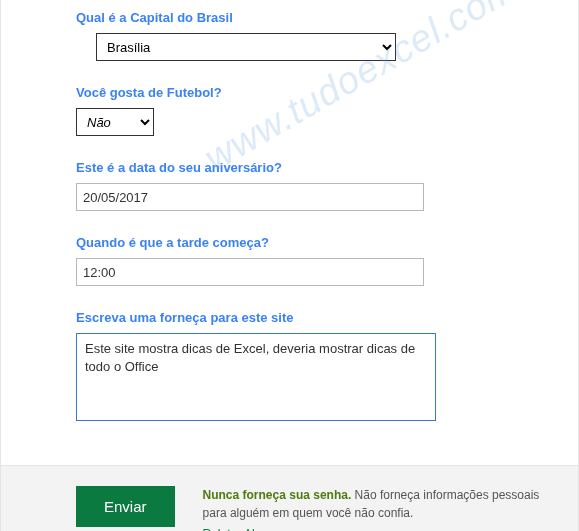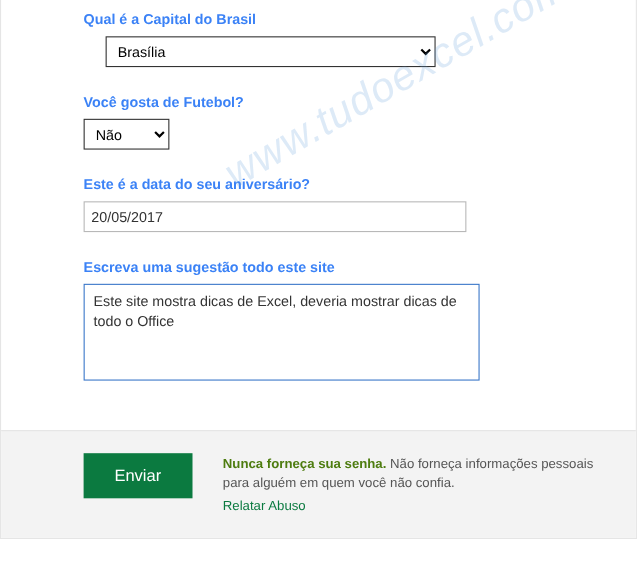--- a/index.html
+++ b/index.html
@@ -3,21 +3,21 @@
 <meta charset="utf-8">
 <style>
 * { box-sizing: border-box; margin: 0; padding: 0; }
 body { font-family: "Segoe UI", Arial, sans-serif; background: #fff; width: 579px; height: 531px; overflow: hidden; position: relative; }
 .container { border: 1px solid #e5e5e5; border-top: none; background: #fff; position: relative; padding: 0; }
 .form-area { padding: 10px 75px 30px 75px; }
 .field { margin-bottom: 24px; }
 .field-label { font-size: 13px; font-weight: 600; color: #3b82f6; display: block; margin-bottom: 8px; }
 select.control { width: 300px; height: 28px; border: 1px solid #333; background: #fff; font-size: 13px; padding: 2px 6px; }
 select.wide { width: 300px; margin-left: 20px; }
-select.narrow { width: 78px; }
+select.narrow { width: 78px; font-style: italic; }
 input.control { width: 348px; height: 28px; border: 1px solid #b8b8b8; background: #fff; font-size: 13px; padding: 2px 6px; color: #333; }
 textarea.control { width: 360px; height: 88px; border: 1px solid #3a77c9; background: #fff; font-size: 13px; padding: 6px 8px; color: #333; resize: none; font-family: inherit; line-height: 1.35; outline: none; }
 .footer { border-top: 1px solid #e5e5e5; background: #f3f3f3; padding: 20px 32px 20px 75px; display: flex; align-items: flex-start; gap: 28px; }
 .submit-btn { background: #0b7a40; color: #fff; border: none; padding: 12px 28px; font-size: 15px; cursor: pointer; flex-shrink: 0; text-align: right; }
 .footer-text { font-size: 12px; color: #555; line-height: 1.5; }
 .footer-text .bold { font-weight: 600; color: #4d7c0f; }
 .report-link { color: #0b7a40; text-decoration: none; display: inline-block; margin-top: 3px; font-size: 12px; }
 .watermark { position: absolute; top: 40px; left: 180px; font-size: 38px; color: rgba(100,160,220,0.22); font-weight: 400; transform: rotate(-30deg); transform-origin: center; pointer-events: none; font-style: italic; letter-spacing: 1px; z-index: 5; }
 </style>
 </head>
@@ -41,23 +41,27 @@
       <select class="control narrow">
         <option>Não</option>
       </select>
     </div>
 
     <div class="field">
       <label class="field-label">Este é a data do seu aniversário?</label>
       <input type="text" class="control" value="20/05/2017" style="">
     </div>
 
+    <div class="field">
+      <label class="field-label">Quando é que a tarde começa?</label>
+      <input type="text" class="control" value="12:00" style="">
+    </div>
 
     <div class="field" style="margin-bottom:10px;">
-      <label class="field-label">Escreva uma sugestão todo este site</label>
+      <label class="field-label">Escreva uma forneça para este site</label>
       <textarea class="control" style="">Este site mostra dicas de Excel, deveria mostrar dicas de todo o Office</textarea>
     </div>
 
   </div>
 
   <div class="footer">
     <button class="submit-btn">Enviar</button>
     <div class="footer-text">
       <span class="bold">Nunca forneça sua senha.</span><span> Não forneça informações pessoais para alguém em quem você não confia.</span><br>
       <a href="#" class="report-link">Relatar Abuso</a>

